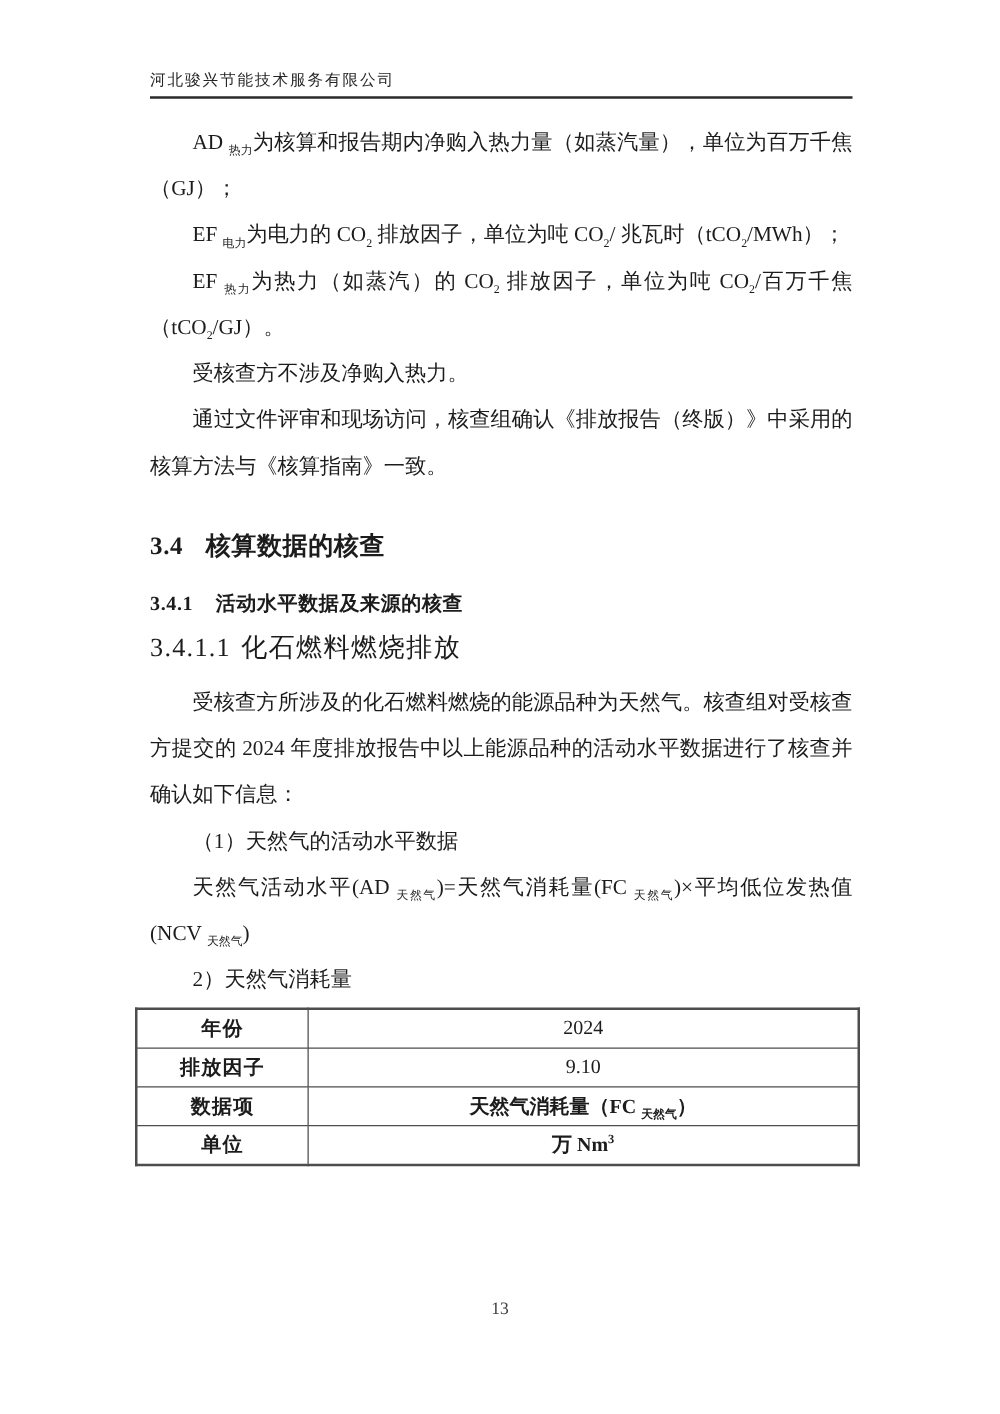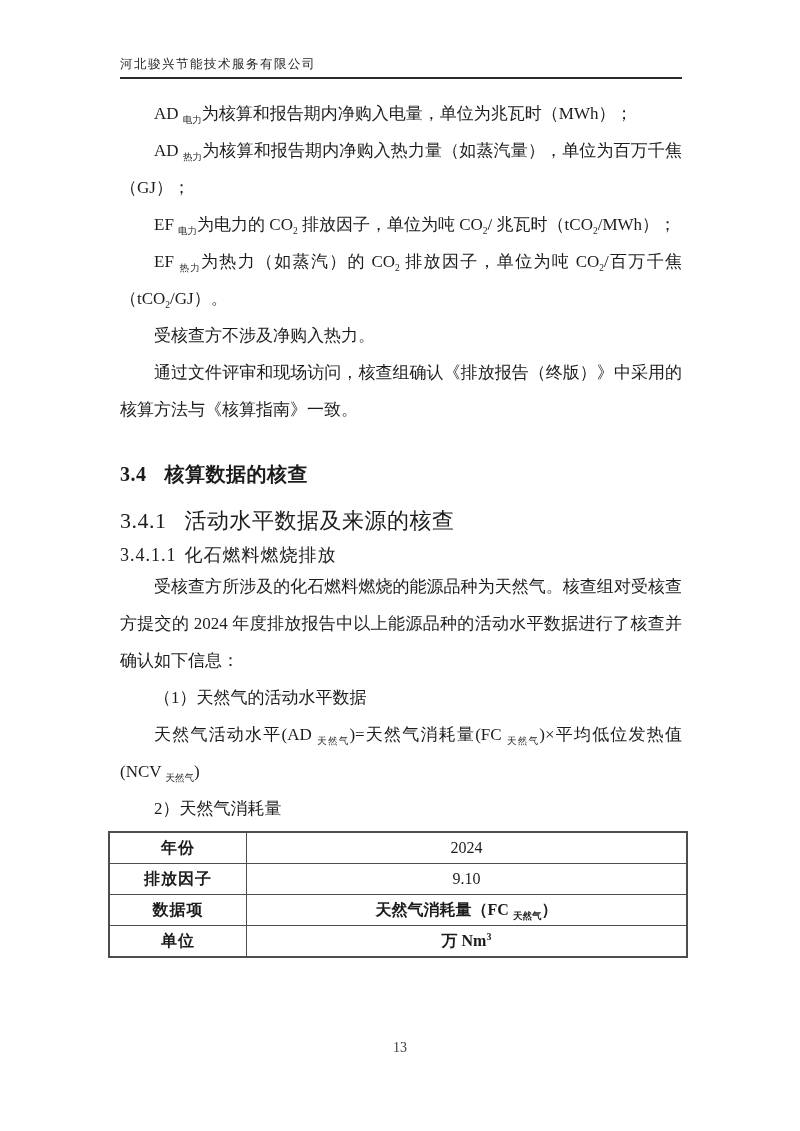--- a/index.html
+++ b/index.html
@@ -40,28 +40,28 @@
   .val sup { font-size: 10px; line-height: 0; }
   .h-1 {
     margin: 30px 0 0 0;
     font-size: 20px;
     font-weight: bold;
     line-height: 32px;
     letter-spacing: 0.5px;
   }
   .h-2 {
     margin: 16px 0 0 0;
-    font-size: 22px;
-    font-weight: normal;
+    font-size: 16px;
+    font-weight: bold;
     line-height: 30px;
     letter-spacing: 0.5px;
   }
   .h-3 {
-    margin: 6px 0 0 0;
-    font-size: 18px;
+    margin: 6px 0 12px 0;
+    font-size: 21px;
     font-weight: normal;
     line-height: 26px;
     letter-spacing: 1px;
   }
   .h-1 .hnum, .h-2 .hnum { margin-right: 18px; }
   .h-3 .hnum { margin-right: 8px; }
   .mt10 { margin-top: 10px; }
   .mt6  { margin-top: 6px; }
   table.data {
     border-collapse: collapse;
@@ -92,21 +92,20 @@
 </head>
 <body>
 
 <div class="page">
 
   <div class="header">
     <span>河北骏兴节能技术服务有限公司</span>
   </div>
 
   <div class="content">
-    <p class="body"><span>AD </span><sub>电力</sub><span>为核算和报告期内净购入电量，单位为兆瓦时（MWh）；</span></p>
     <p class="body"><span>AD </span><sub>热力</sub><span>为核算和报告期内净购入热力量（如蒸汽量），单位为百万千焦（GJ）；</span></p>
     <p class="body"><span>EF </span><sub>电力</sub><span>为电力的 CO</span><sub>2</sub><span> 排放因子，单位为吨 CO</span><sub>2</sub><span>/ 兆瓦时（tCO</span><sub>2</sub><span>/MWh）；</span></p>
     <p class="body"><span>EF </span><sub>热力</sub><span>为热力（如蒸汽）的 CO</span><sub>2</sub><span> 排放因子，单位为吨 CO</span><sub>2</sub><span>/百万千焦（tCO</span><sub>2</sub><span>/GJ）。</span></p>
     <p class="body"><span>受核查方不涉及净购入热力。</span></p>
     <p class="body"><span>通过文件评审和现场访问，核查组确认《排放报告（终版）》中采用的核算方法与《核算指南》一致。</span></p>
 
     <h2 class="h-1"><span class="hnum">3.4</span><span>核算数据的核查</span></h2>
 
     <h3 class="h-2"><span class="hnum">3.4.1</span><span>活动水平数据及来源的核查</span></h3>
 

